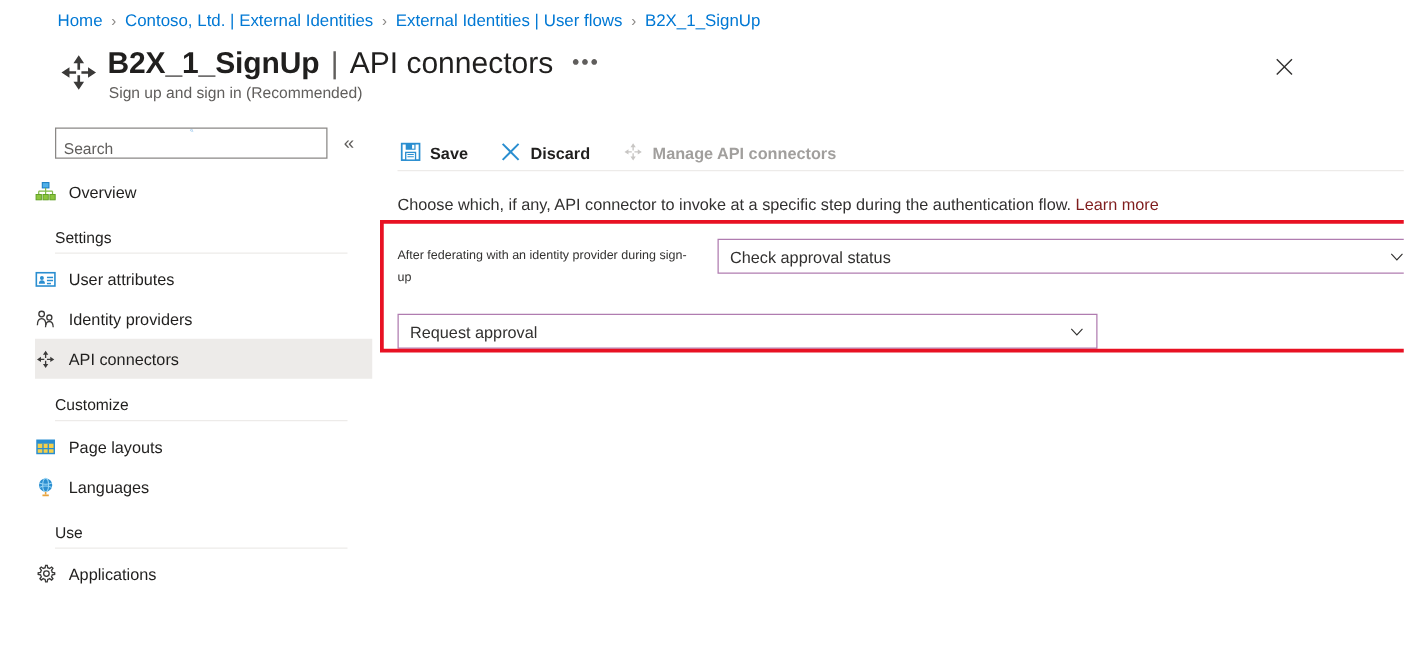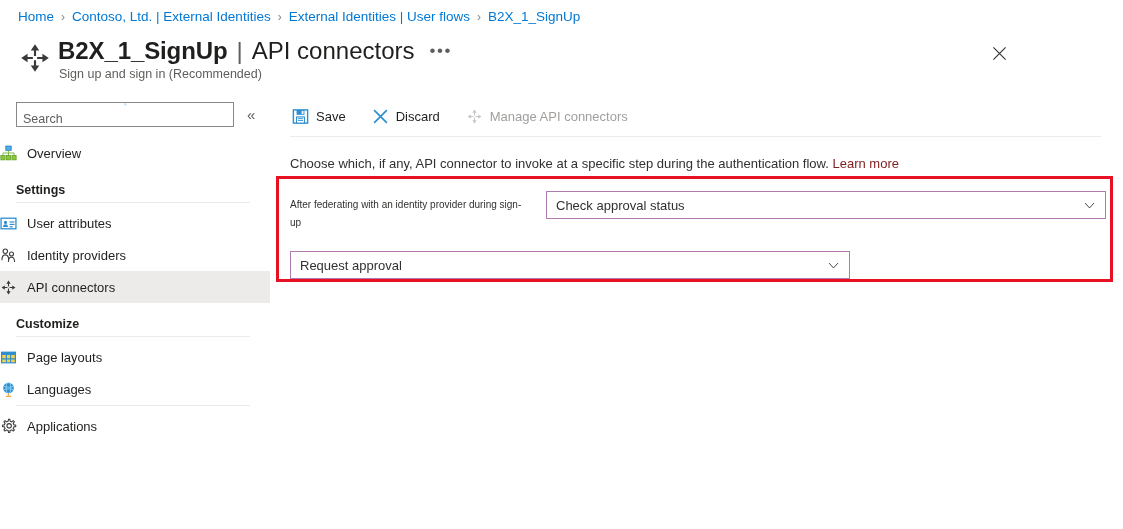--- a/index.html
+++ b/index.html
@@ -3,21 +3,21 @@
 <meta charset="utf-8">
 <style>
   * { box-sizing: border-box; margin: 0; padding: 0; }
   html, body {
     width: 1123px; height: 529px;
     background: #ffffff;
     font-family: "Liberation Sans", sans-serif;
     color: #323130;
     overflow: hidden;
   }
-  .page { position: relative; width: 1036px; height: 529px; }
+  .page { position: relative; width: 1036px; height: 529px; margin-left: 28px; }
 
   
   .breadcrumb {
     position: absolute; top: 8px; left: 18px;
     display: flex; align-items: center; gap: 7px;
     font-size: 13.5px; line-height: 18px;
   }
   .crumb { color: #0078d4; cursor: pointer; white-space: nowrap; }
   .crumb.last { color: #0078d4; }
   .crumb-sep { color: #8a8886; font-size: 12px; }
@@ -71,41 +71,41 @@
   .nav-item {
     display: flex; align-items: center; gap: 10px;
     height: 32px; cursor: pointer;
     font-size: 13px; color: #201f1e;
   }
   .nav-item.selected { background: #edebe9; }
   .nav-icon { width: 17px; height: 17px; flex: none; display: block; }
   .nav-label { white-space: nowrap; }
 
   .nav-group-title {
-    font-size: 12.5px; font-weight: 700; color: #201f1e;
+    font-size: 12.5px; font-weight: 400; color: #201f1e;
     padding-left: 16px; margin-top: 14px; margin-bottom: 5px;
   }
   .nav-divider {
     height: 1px; background: #edebe9;
     margin: 0 20px 4px 16px;
   }
 
   
   .main {
     position: absolute; top: 98px; left: 270px;
     width: 853px; height: 431px; background: #ffffff;
   }
   .toolbar {
     display: flex; align-items: center; gap: 22px;
     height: 36px; padding-left: 20px;
   }
   .tb-btn {
-    display: flex; align-items: center; gap: 7px;
+    display: flex; align-items: flex-end; gap: 7px;
     font-size: 13px; color: #201f1e; cursor: pointer;
-    height: 28px; padding: 0 2px;
+    height: 28px; padding: 0 2px; font-weight: bold;
   }
   .tb-btn.disabled { color: #a19f9d; cursor: default; }
   .tb-icon { width: 17px; height: 17px; flex: none; display: block; }
 
   .toolbar-divider {
     height: 1px; background: #edebe9; margin: 2px 22px 0 20px;
   }
 
   .desc {
     margin: 18px 0 0 20px; font-size: 13px;
@@ -267,20 +267,21 @@
         <svg viewBox="0 0 16 16" width="17" height="17" aria-hidden="true">
           <circle cx="8" cy="6.6" r="5" fill="#2a8ed0"></circle>
           <path d="M3.3 5 C6 6.2 10 6.2 12.7 5 M3.3 8.4 C6 7.2 10 7.2 12.7 8.4" stroke="#9bd6f5" stroke-width="0.8" fill="none"></path>
           <ellipse cx="8" cy="6.6" rx="2.2" ry="5" stroke="#9bd6f5" stroke-width="0.8" fill="none"></ellipse>
           <path d="M8 11.6 L8 13.6 M5.6 14.4 L10.4 14.4" stroke="#e8a33d" stroke-width="1.2" fill="none"></path>
         </svg>
       </span>
       <span class="nav-label">Languages</span>
     </div>
 
+    <div class="nav-group-title">Use</div>
     <div class="nav-divider"></div>
 
     <div class="nav-item">
       <span class="nav-icon">
         <svg viewBox="0 0 16 16" width="17" height="17" aria-hidden="true">
           <path d="M8 1.2 L9.2 1.2 L9.55 3 A5 5 0 0 1 11 3.6 L12.5 2.5 L13.5 3.5 L12.4 5 A5 5 0 0 1 13 6.45 L14.8 6.8 L14.8 8 L13 8.35 A5 5 0 0 1 12.4 9.8 L13.5 11.3 L12.5 12.3 L11 11.2 A5 5 0 0 1 9.55 11.8 L9.2 13.6 L8 13.6 L7.65 11.8 A5 5 0 0 1 6.2 11.2 L4.7 12.3 L3.7 11.3 L4.8 9.8 A5 5 0 0 1 4.2 8.35 L2.4 8 L2.4 6.8 L4.2 6.45 A5 5 0 0 1 4.8 5 L3.7 3.5 L4.7 2.5 L6.2 3.6 A5 5 0 0 1 7.65 3 Z" fill="none" stroke="#3b3a39" stroke-width="1"></path>
           <circle cx="8.6" cy="7.4" r="2.1" fill="none" stroke="#3b3a39" stroke-width="1"></circle>
         </svg>
       </span>
       <span class="nav-label">Applications</span>

